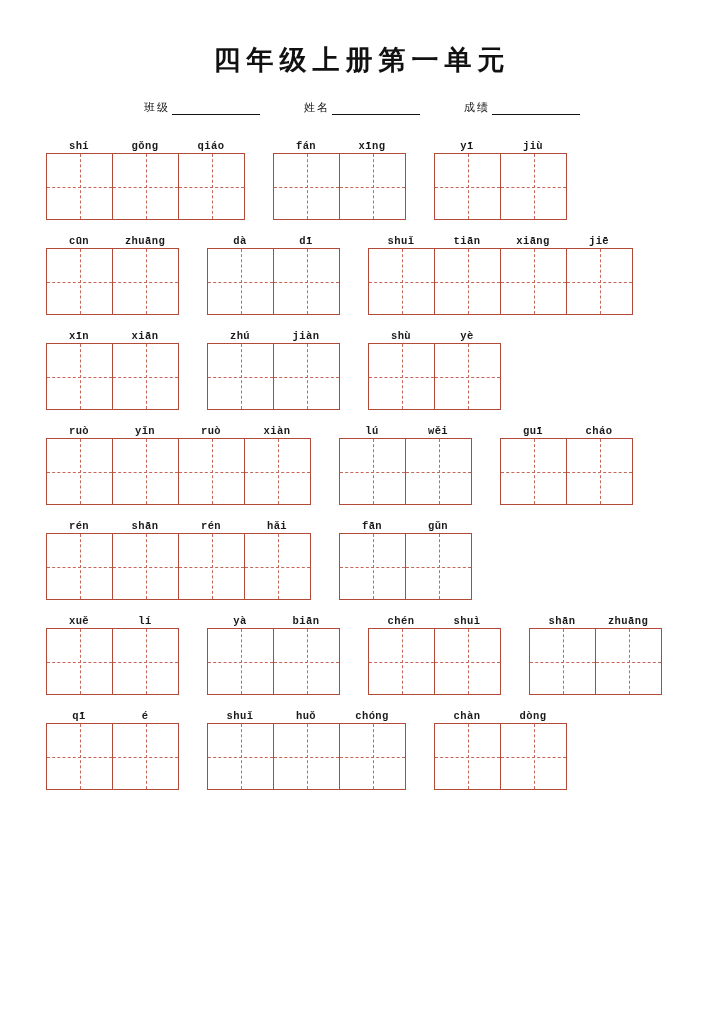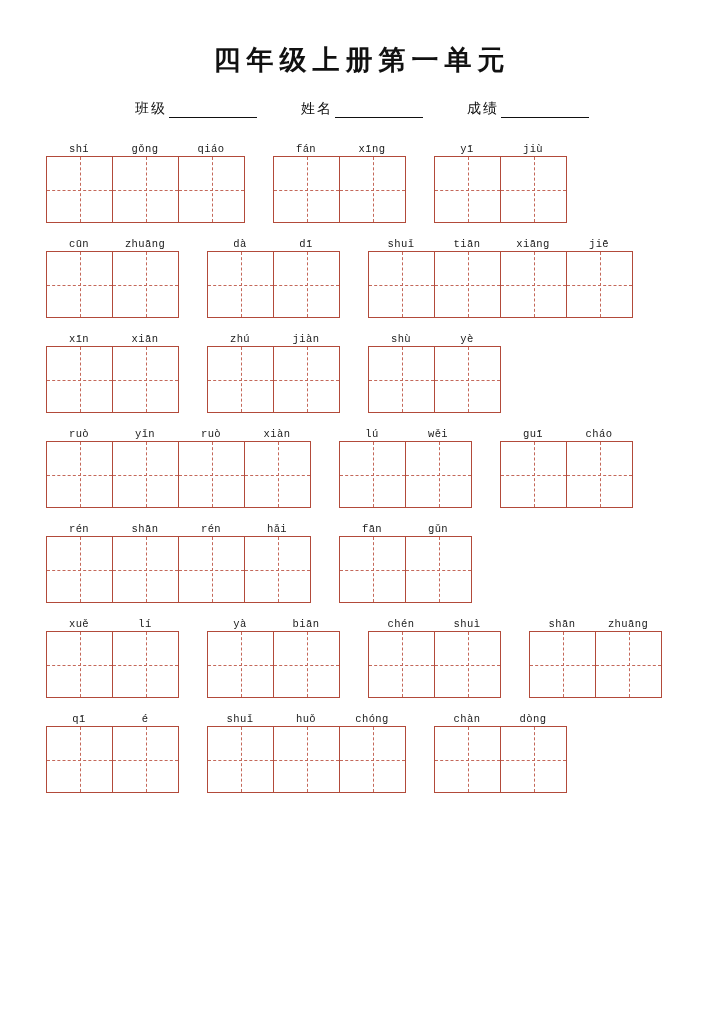--- a/index.html
+++ b/index.html
@@ -39,40 +39,41 @@
     margin-top: 22px;
     font-size: 11.5px;
     letter-spacing: 1px;
   }
   .info-item {
     display: flex;
     align-items: flex-end;
     white-space: nowrap;
   }
   .info-label {
-    font-size: 14px;
+    font-size: 11px;
     letter-spacing: 2px;
   }
   .info-line {
     display: inline-block;
     width: 88px;
     border-bottom: 1px solid #111;
     height: 12px;
     margin-left: 2px;
   }
 
   .rows {
     margin-top: 20px;
     padding-left: 46px;
     padding-right: 30px;
   }
   .row {
     display: flex;
     align-items: flex-start;
     margin-bottom: 10px;
+    font-weight: bold;
   }
   .group {
     margin-right: 28px;
   }
   .pinyin-line {
     display: flex;
     height: 18px;
     align-items: flex-end;
   }
   .pinyin {

